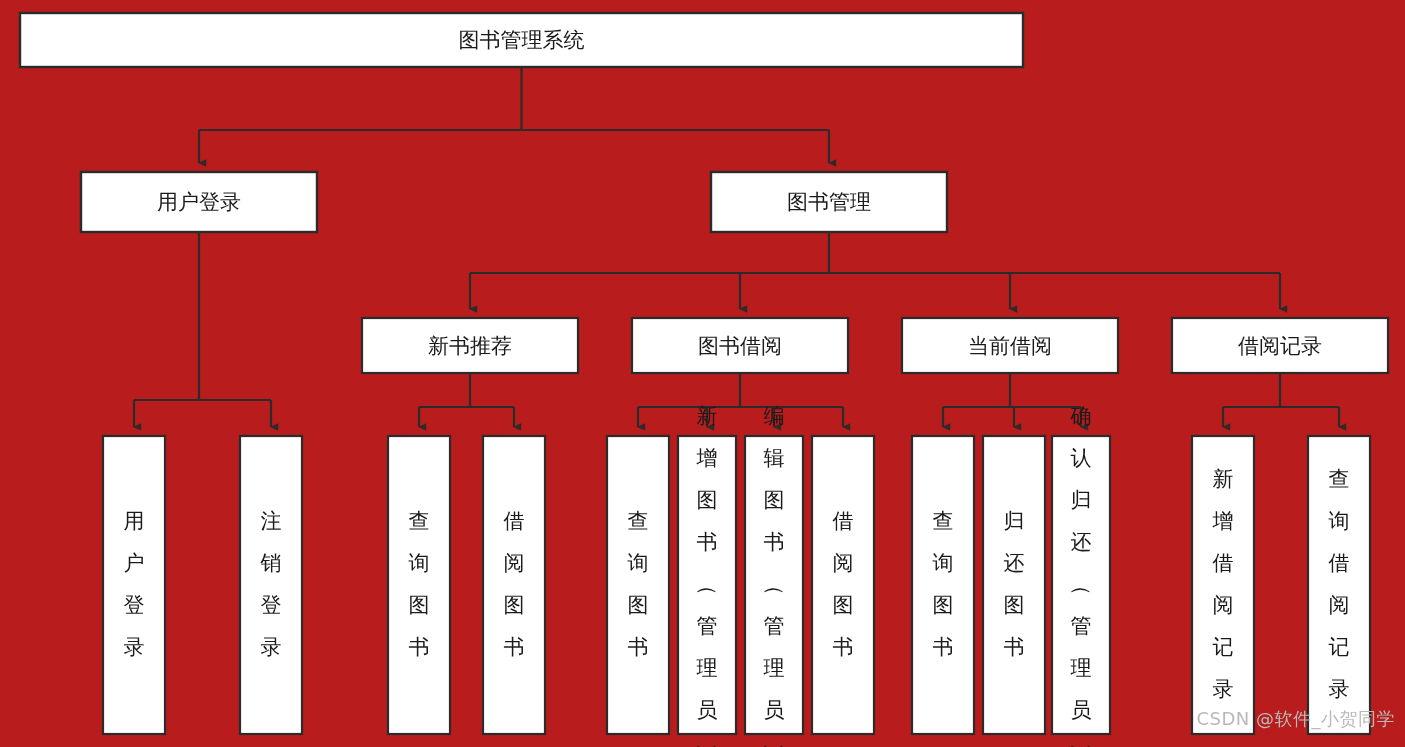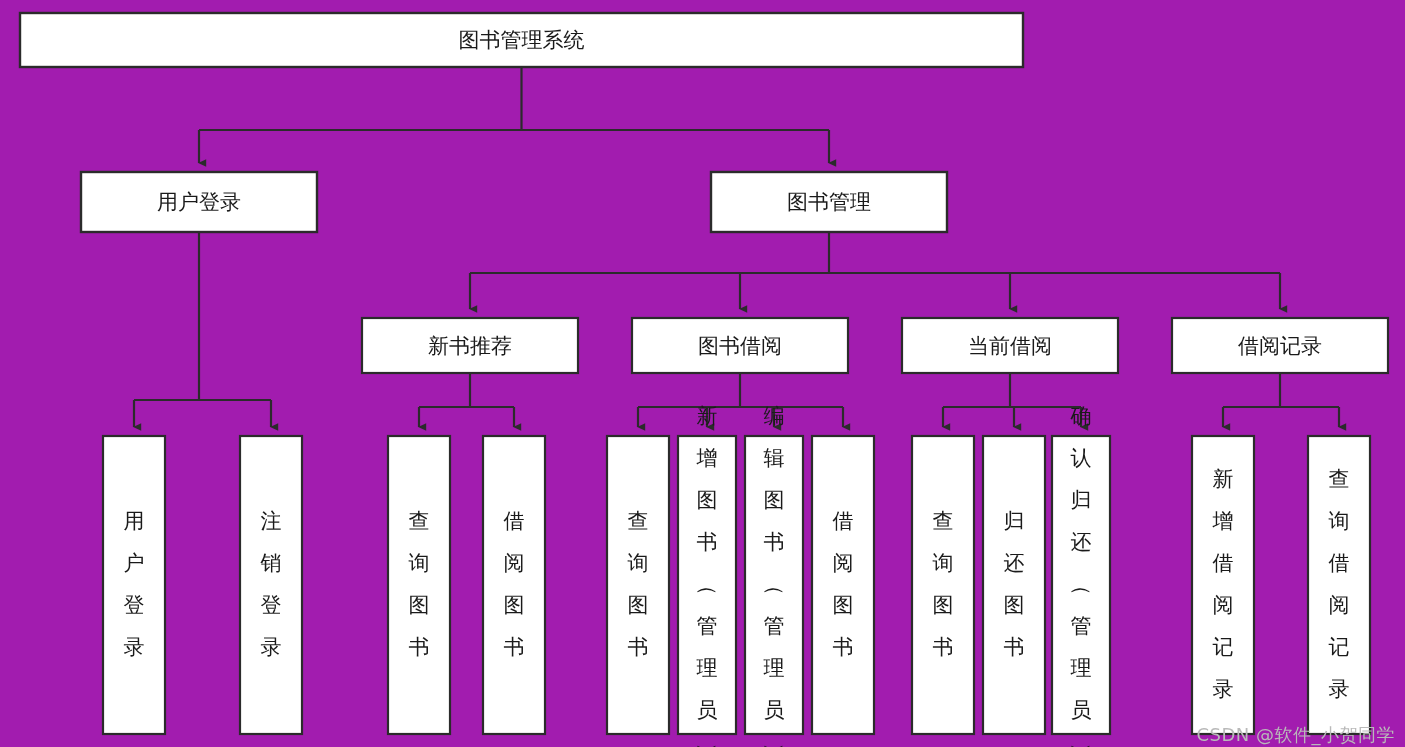--- a/index.html
+++ b/index.html
@@ -11,21 +11,21 @@
   body {
     width: 1405px;
     height: 747px;
     font-family: "DejaVu Sans", "Liberation Sans", sans-serif;
     overflow: hidden;
   }
   #diagram-root {
     position: relative;
     width: 1405px;
     height: 747px;
-    background: #a21caf;
+    background: #b91c1c;
   }
   svg.diagram-canvas {
     position: absolute;
     left: 0;
     top: 0;
     width: 1405px;
     height: 747px;
     display: block;
   }
   .node-box {
@@ -55,21 +55,21 @@
   .leaf-label-char {
     fill: #1a1a1a;
     font-family: "DejaVu Sans", "Liberation Sans", sans-serif;
     font-size: 21px;
     text-anchor: middle;
     dominant-baseline: middle;
   }
   .watermark-text {
     position: absolute;
     right: 10px;
-    bottom: 0;
+    bottom: 16px;
     font-family: "DejaVu Sans", "Liberation Sans", sans-serif;
     font-size: 18px;
     color: #b9b9b9;
     letter-spacing: 0.5px;
     white-space: nowrap;
     user-select: none;
   }
 </style>
 </head>
 <body>

